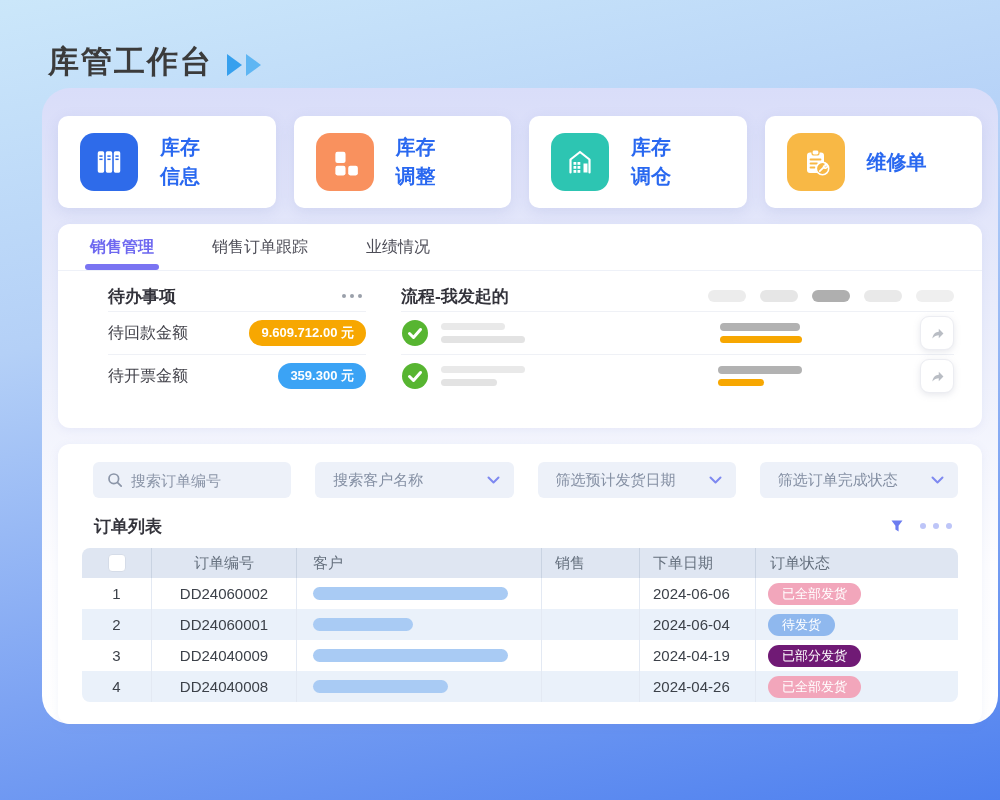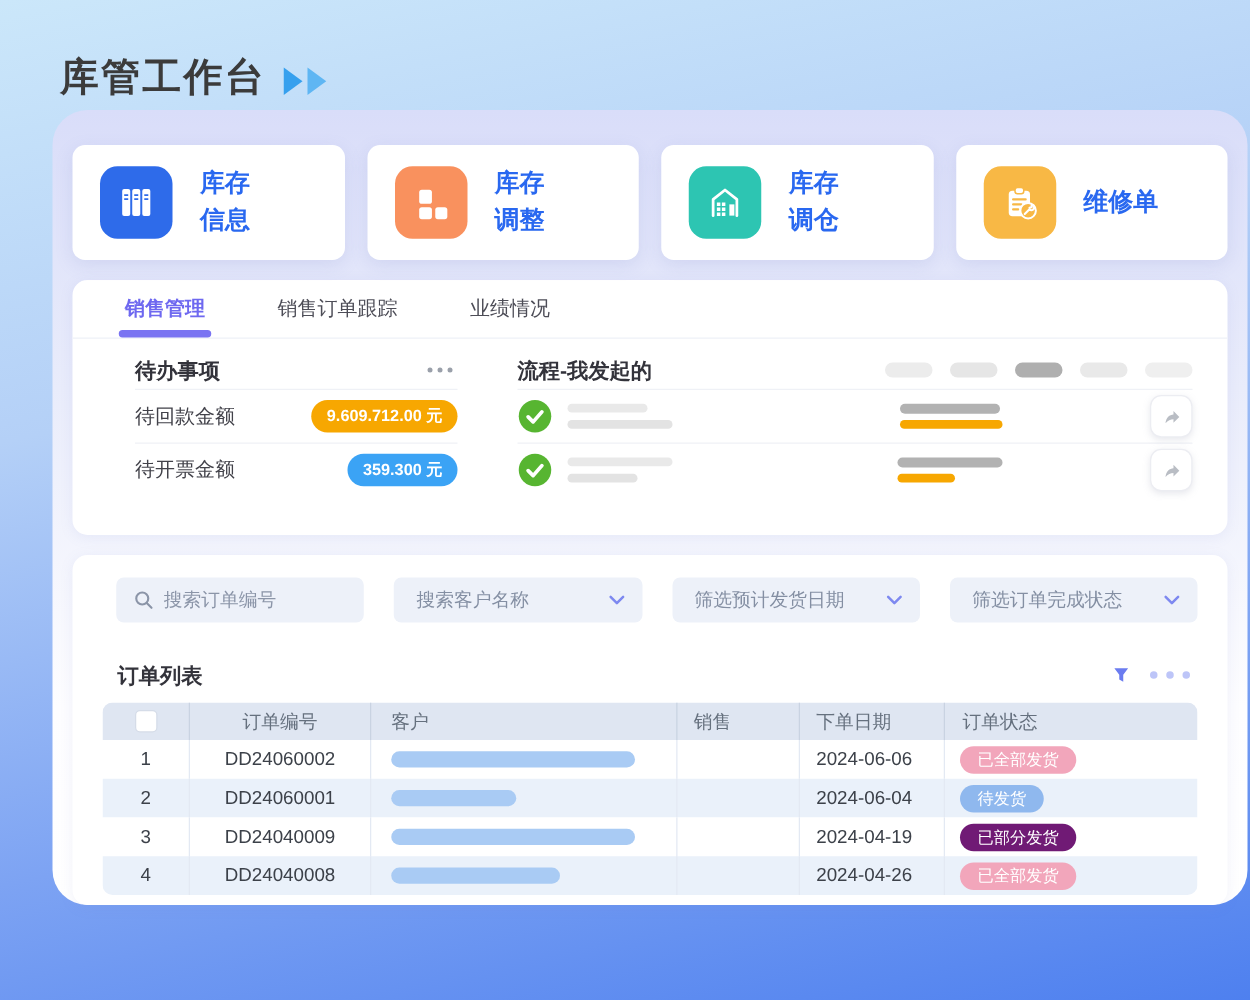--- a/index.html
+++ b/index.html
@@ -22,27 +22,27 @@
   .quick-cards { display:flex; gap:18px; height:92px; }
   .quick-card {
     flex:1; background:#FFFFFF; border-radius:10px; display:flex; align-items:center;
     padding-left:22px; gap:22px; box-shadow:0 4px 14px rgba(120,130,200,.16); cursor:pointer;
   }
   .quick-icon { width:58px; height:58px; border-radius:14px; display:flex; align-items:center; justify-content:center; flex:0 0 auto; }
   .quick-label { color:#2968F0; font-size:20px; font-weight:700; line-height:29px; }
   
   .panel { background:#FFFFFF; border-radius:12px; box-shadow:0 2px 10px rgba(130,140,210,.10); }
   .sales-panel { margin-top:16px; height:204px; }
-  .tab-bar { display:flex; gap:58px; padding:0 42px; height:47px; align-items:center; border-bottom:1px solid #EEF1F8; }
+  .tab-bar { display:flex; gap:58px; padding:0 32px; height:47px; align-items:center; border-bottom:1px solid #EEF1F8; }
   .tab { font-size:16px; color:#4D4D57; height:100%; display:flex; align-items:center; position:relative; cursor:pointer; }
   .tab.active { color:#6E68F0; font-weight:700; }
   .tab.active .tab-underline { position:absolute; left:50%; transform:translateX(-50%); bottom:0; width:74px; height:6px; border-radius:3px; background:#7A74F2; }
   .sales-body { display:flex; padding:10px 28px 0 50px; }
   .todo-col { width:258px; flex:0 0 auto; }
-  .proc-col { flex:1; margin-left:48px; }
+  .proc-col { flex:1; margin-left:35px; }
   .col-header { height:30px; display:flex; align-items:center; justify-content:space-between; }
   .col-title { font-size:17px; font-weight:700; color:#33333B; }
   .divider { height:1px; background:#EFF1F6; }
   .todo-row { height:42px; display:flex; align-items:center; justify-content:space-between; }
   .todo-label { font-size:16px; color:#42424A; }
   .amount-badge { color:#fff; font-size:13px; font-weight:700; height:26px; border-radius:14px; display:flex; align-items:center; padding:0 12px; }
   .more-icon { display:flex; gap:4px; padding-right:4px; cursor:pointer; }
   .more-icon i { width:4px; height:4px; border-radius:50%; background:#9AA0AA; }
   .skel-pills { display:flex; gap:14px; }
   .skel-pills i { width:38px; height:12px; border-radius:6px; }
@@ -58,21 +58,21 @@
   .skel-line.gray { height:8px; background:#B2B2B2; }
   .skel-line.orange { background:#F7A701; }
   .share-btn { width:34px; height:34px; border-radius:9px; background:#FFFFFF; border:1px solid #ECEDF2; box-shadow:0 2px 6px rgba(160,165,185,.25); display:flex; align-items:center; justify-content:center; cursor:pointer; flex:0 0 auto; }
   
   .orders-panel { margin-top:16px; height:280px; padding:18px 24px 0; }
   .filter-row { display:flex; gap:24px;padding-left:11px; }
   .filter { flex:1; height:36px; background:#EDF1F9; border-radius:6px; display:flex; align-items:center; padding:0 14px; color:#848FA3; font-size:15px; cursor:pointer; }
   .filter input { border:none; outline:none; background:transparent; font-size:15px; color:#5A6476; width:100%; font-family:inherit; margin-left:8px; }
   .filter input::placeholder { color:#8B95A8; }
   .filter .flabel { flex:1; margin-left:4px; }
-  .list-title-row { margin-top:28px; height:28px; display:flex; align-items:center; justify-content:space-between; padding:0 6px 0 12px;text-align:right; }
+  .list-title-row { margin-top:14px; height:28px; display:flex; align-items:center; justify-content:space-between; padding:0 6px 0 12px;text-align:right; }
   .list-title { font-size:17px; font-weight:700; color:#33333B; }
   .list-tools { display:flex; align-items:center; gap:16px; }
   .tool-dots { display:flex; gap:7px; cursor:pointer; }
   .tool-dots i { width:6px; height:6px; border-radius:50%; background:#BDC5F8; }
   .order-table { margin-top:8px; border-radius:8px; overflow:hidden; }
   .t-row { display:grid; grid-template-columns:70px 145px 245px 98px 116px 1fr; }
   .t-head { background:#DFE6F2; height:30px; }
   .t-head .cell { color:#65707E; font-size:15px; border-right:1px solid #C9D3E2; }
   .t-body-row { height:31px; background:#FFFFFF; }
   .t-body-row.alt { background:#EAF1FA; }

